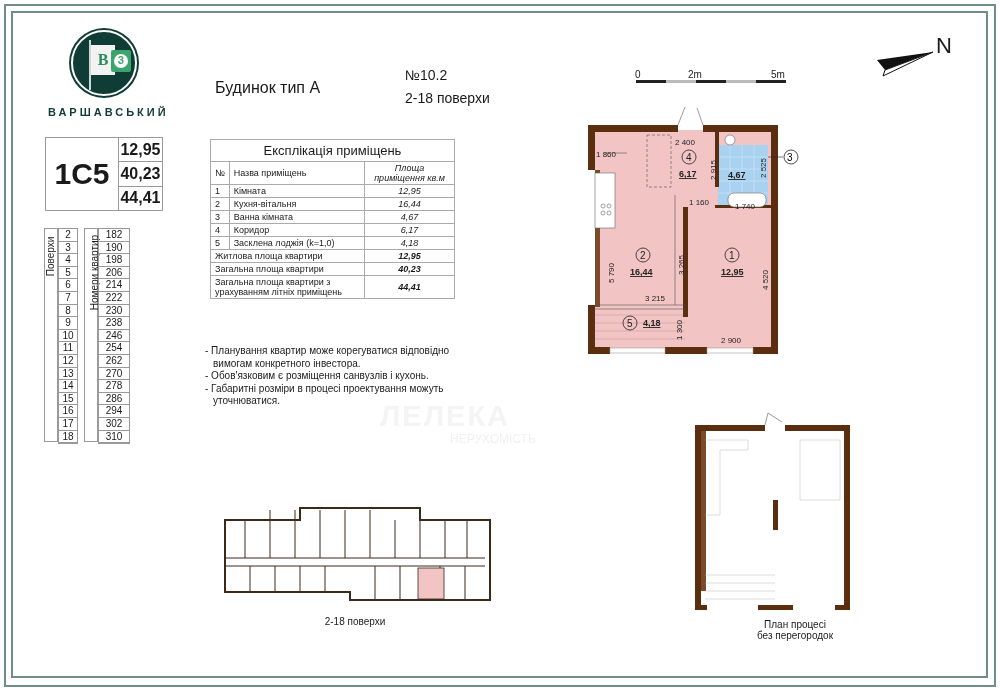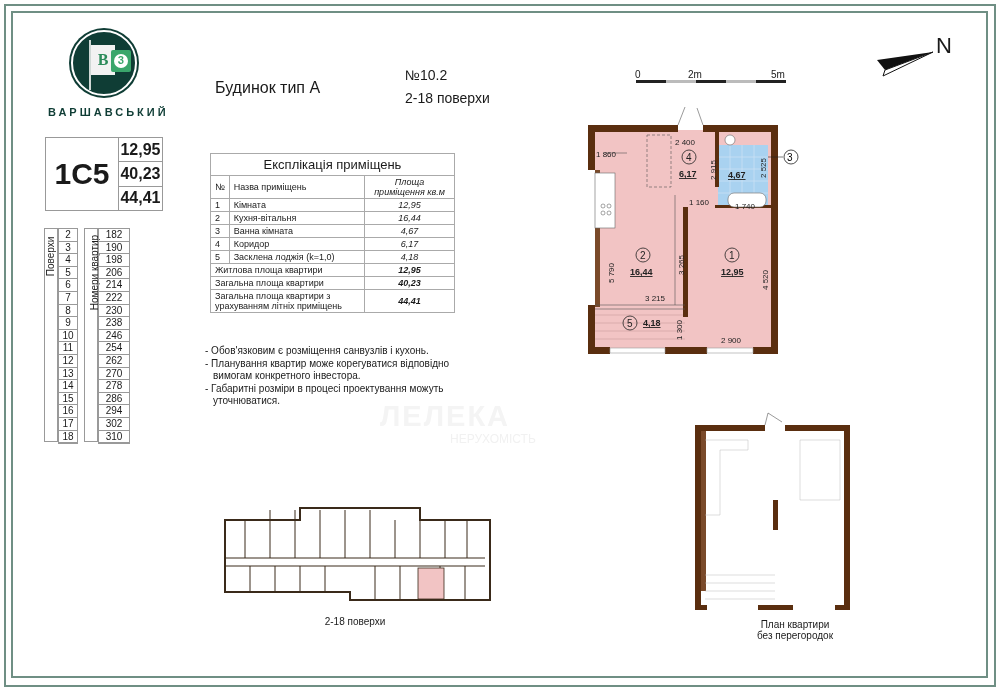--- a/index.html
+++ b/index.html
@@ -32,21 +32,21 @@
   .nm-label { position: absolute; left: 40px; top: 0; width: 14px; height: 214px; border: 1px solid #999; }
   .nm-label span { position: absolute; left: -28px; top: 38px; transform: rotate(-90deg); white-space: nowrap; font-size: 10px; }
   .nmcol { position: absolute; left: 54px; top: 0; width: 32px; border: 1px solid #999; }
 
   
   .house-type { left: 215px; top: 67px; font-size: 16px; margin-top: 12px; }
   .house-no { left: 405px; top: 67px; font-size: 14px; }
   .floors-range { left: 405px; top: 90px; font-size: 14px; }
 
   
-  .expl { left: 210px; top: 139px; width: 245px; border-collapse: collapse; font-size: 9px; margin-top: 14px; }
+  .expl { left: 210px; top: 139px; width: 245px; border-collapse: collapse; font-size: 9px; }
   .expl td, .expl th { border: 1px solid #aaa; padding: 1px 4px; }
   .expl .title { font-size: 13px; text-align: center; font-weight: normal; padding: 3px; }
   .expl th { font-weight: normal; text-align: left; }
   .expl .area { text-align: center; width: 90px; font-style: italic; }
   .expl .num { width: 18px; text-align: left; }
   .expl .bold { font-weight: bold; text-align: center; }
   .expl .sum td { border-top: 1.5px solid #555; }
 
   
   .notes { left: 205px; top: 345px; width: 270px; font-size: 10px; line-height: 12.5px; }
@@ -194,22 +194,22 @@
         <td class="area bold">40,23</td>
       </tr>
       <tr>
         <td colspan="2">Загальна площа квартири з урахуванням літніх приміщень</td>
         <td class="area bold">44,41</td>
       </tr>
     </tbody>
 </table>
 
 <div class="abs notes">
+  <div class="item">- Планування квартир може корегуватися відповідно вимогам конкретного інвестора.</div>
   <div class="item">- Обов'язковим є розміщення санвузлів і кухонь.</div>
-  <div class="item">- Планування квартир може корегуватися відповідно вимогам конкретного інвестора.</div>
   <div class="item">- Габаритні розміри в процесі проектування можуть уточнюватися.</div>
 </div>
 
 <div class="abs scale-label" style="left:635px">0</div>
 <div class="abs scale-label" style="left:688px">2m</div>
 <div class="abs scale-label" style="left:771px">5m</div>
 <div class="abs scale-bar">
   <div style="background:#222"></div>
     <div style="background:#bbb"></div>
     <div style="background:#222"></div>
@@ -332,21 +332,21 @@
   <g stroke="#bbb" stroke-width="0.5" fill="none">
     <path d="M15,30 H58 V40 H30 V105 H15"></path>
     <path d="M110,30 H150 V90 H110 Z"></path>
     <line x1="15" y1="165" x2="85" y2="165"></line>
       <line x1="15" y1="173" x2="85" y2="173"></line>
       <line x1="15" y1="181" x2="85" y2="181"></line>
       <line x1="15" y1="189" x2="85" y2="189"></line>
   </g>
   <path d="M75,15 L78,3 L92,12" stroke="#555" fill="none" stroke-width="0.6"></path>
 </svg>
-<div class="abs caption" style="left:755px;top:619px;width:80px">План квартири без перегородок</div>
+<div class="abs caption" style="left:755px;top:619px;width:80px">План процесі без перегородок</div>
 
 <svg class="abs" style="left:205px;top:500px" width="300" height="108">
   <g fill="#fff" stroke="#3a2a1a" stroke-width="2">
     <path d="M20,20 H95 V8 H215 V20 H285 V100 H145 V92 H20 Z"></path>
   </g>
   <g stroke="#3a2a1a" stroke-width="1" fill="none">
     <line x1="20" y1="58" x2="280" y2="58"></line>
       <line x1="20" y1="66" x2="280" y2="66"></line>
     <line x1="40" y1="20" x2="40" y2="58"></line>
       <line x1="65" y1="10" x2="65" y2="58"></line>

